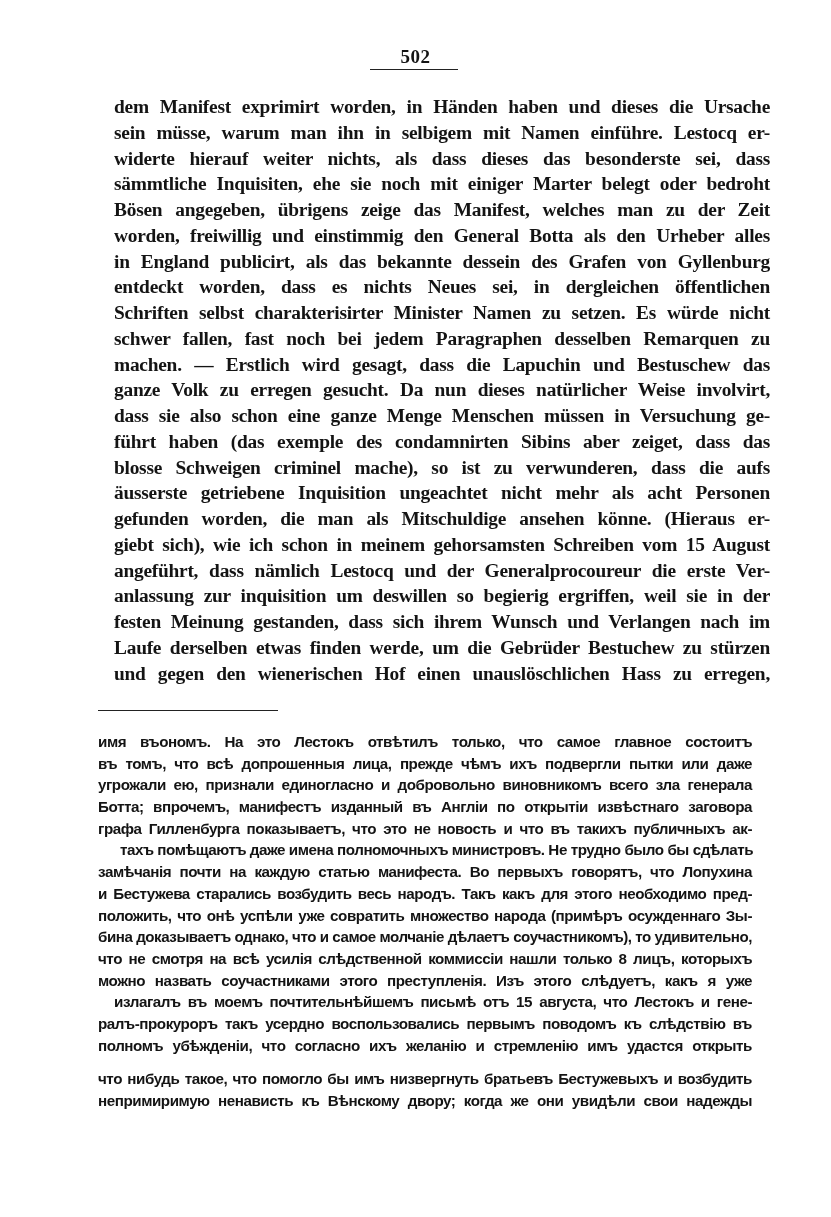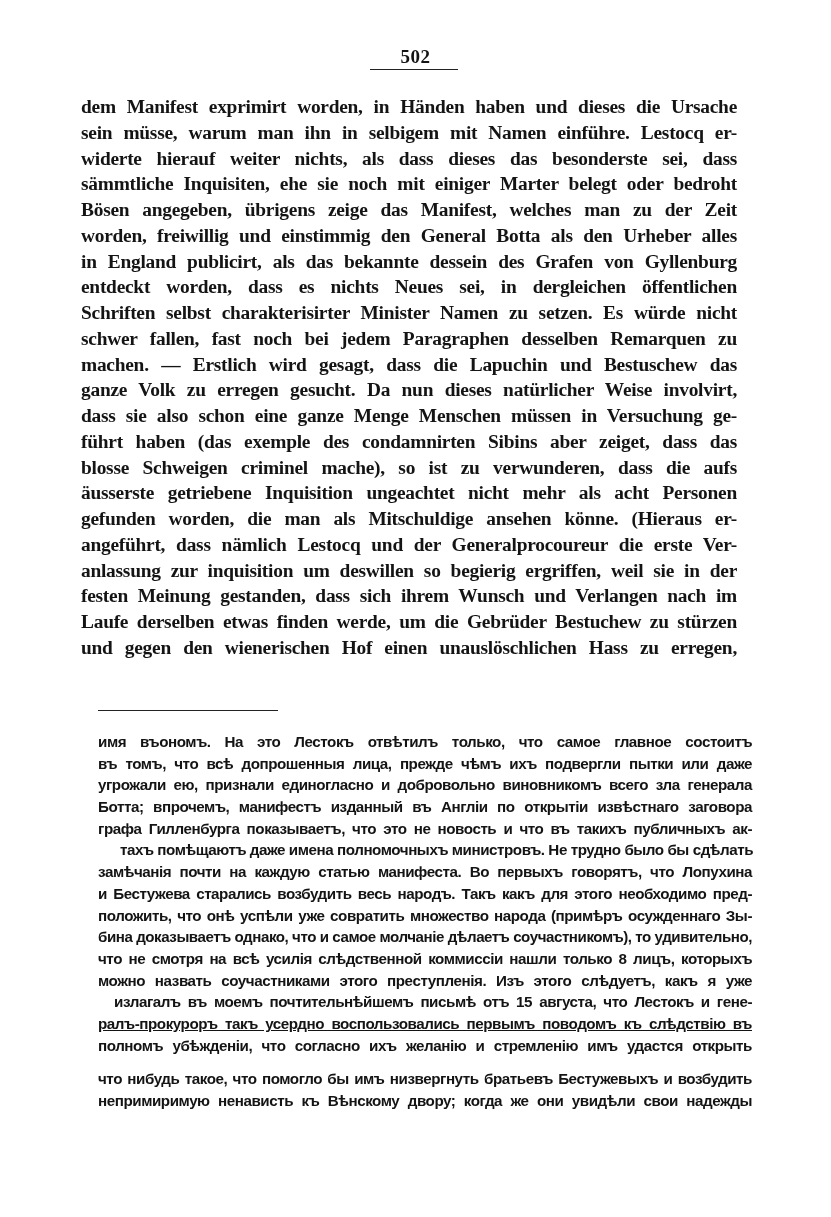--- a/index.html
+++ b/index.html
@@ -29,21 +29,21 @@
       position: absolute;
       top: 69px;
       left: 370px;
       width: 88px;
       height: 0;
       border-top: 1.5px solid #222;
     }
     .body-text {
       position: absolute;
       top: 94px;
-      left: 81px;
+      left: 114px;
       width: 656px;
       margin: 0;
       padding: 0;
       list-style: none;
     }
     .body-line {
       height: 25.75px;
       line-height: 25.75px;
       font-size: 19.4px;
       font-weight: bold;
@@ -103,20 +103,21 @@
   <li class="body-line" style="display: block;">entdeckt worden, dass es nichts Neues sei, in dergleichen öffentlichen</li>
   <li class="body-line" style="display: block;">Schriften selbst charakterisirter Minister Namen zu setzen. Es würde nicht</li>
   <li class="body-line" style="display: block;">schwer fallen, fast noch bei jedem Paragraphen desselben Remarquen zu</li>
   <li class="body-line" style="display: block;">machen. — Erstlich wird gesagt, dass die Lapuchin und Bestuschew das</li>
   <li class="body-line" style="display: block;">ganze Volk zu erregen gesucht. Da nun dieses natürlicher Weise involvirt,</li>
   <li class="body-line" style="display: block;">dass sie also schon eine ganze Menge Menschen müssen in Versuchung ge-</li>
   <li class="body-line" style="display: block;">führt haben (das exemple des condamnirten Sibins aber zeiget, dass das</li>
   <li class="body-line" style="display: block;">blosse Schweigen criminel mache), so ist zu verwunderen, dass die aufs</li>
   <li class="body-line" style="display: block;">äusserste getriebene Inquisition ungeachtet nicht mehr als acht Personen</li>
   <li class="body-line" style="display: block;">gefunden worden, die man als Mitschuldige ansehen könne. (Hieraus er-</li>
+  <li class="body-line" style="display: block;">giebt sich), wie ich schon in meinem gehorsamsten Schreiben vom 15 August</li>
   <li class="body-line" style="display: block;">angeführt, dass nämlich Lestocq und der Generalprocoureur die erste Ver-</li>
   <li class="body-line" style="display: block;">anlassung zur inquisition um deswillen so begierig ergriffen, weil sie in der</li>
   <li class="body-line" style="display: block;">festen Meinung gestanden, dass sich ihrem Wunsch und Verlangen nach im</li>
   <li class="body-line" style="display: block;">Laufe derselben etwas finden werde, um die Gebrüder Bestuchew zu stürzen</li>
   <li class="body-line last" style="display: block;">und gegen den wienerischen Hof einen unauslöschlichen Hass zu erregen,</li>
 </ul>
 
 <div class="footnote-rule"></div>
 
 <ul class="footnote-text">
@@ -126,17 +127,17 @@
   <li class="fn-line" style="display: block;">Ботта; впрочемъ, манифестъ изданный въ Англіи по открытіи извѣстнаго заговора</li>
   <li class="fn-line" style="display: block;">графа Гилленбурга показываетъ, что это не новость и что въ такихъ публичныхъ ак-</li>
   <li class="fn-line" style="display: block; margin-left: 22px;">тахъ помѣщаютъ даже имена полномочныхъ министровъ. Не трудно было бы сдѣлать</li>
   <li class="fn-line" style="display: block;">замѣчанія почти на каждую статью манифеста. Во первыхъ говорятъ, что Лопухина</li>
   <li class="fn-line" style="display: block;">и Бестужева старались возбудить весь народъ. Такъ какъ для этого необходимо пред-</li>
   <li class="fn-line" style="display: block;">положить, что онѣ успѣли уже совратить множество народа (примѣръ осужденнаго Зы-</li>
   <li class="fn-line" style="display: block; transform: scaleX(0.9955); width: 656.969px; text-align-last: justify;">бина доказываетъ однако, что и самое молчаніе дѣлаетъ соучастникомъ), то удивительно,</li>
   <li class="fn-line" style="display: block;">что не смотря на всѣ усилія слѣдственной коммиссіи нашли только 8 лицъ, которыхъ</li>
   <li class="fn-line" style="display: block;">можно назвать соучастниками этого преступленія. Изъ этого слѣдуетъ, какъ я уже</li>
   <li class="fn-line" style="display: block; margin-left: 16px;">излагалъ въ моемъ почтительнѣйшемъ письмѣ отъ 15 августа, что Лестокъ и гене-</li>
-  <li class="fn-line" style="display: block; text-decoration: underline;">ралъ-прокуроръ такъ усердно воспользовались первымъ поводомъ къ слѣдствію въ</li>
+  <li class="fn-line" style="display: block;">ралъ-прокуроръ такъ усердно воспользовались первымъ поводомъ къ слѣдствію въ</li>
   <li class="fn-line" style="display: block;">полномъ убѣжденіи, что согласно ихъ желанію и стремленію имъ удастся открыть</li>
   <li class="fn-line" style="display: block; margin-top: 12px;">что нибудь такое, что помогло бы имъ низвергнуть братьевъ Бестужевыхъ и возбудить</li>
   <li class="fn-line" style="display: block;">непримиримую ненависть къ Вѣнскому двору; когда же они увидѣли свои надежды</li>
 </ul>
 
 </body></html>

